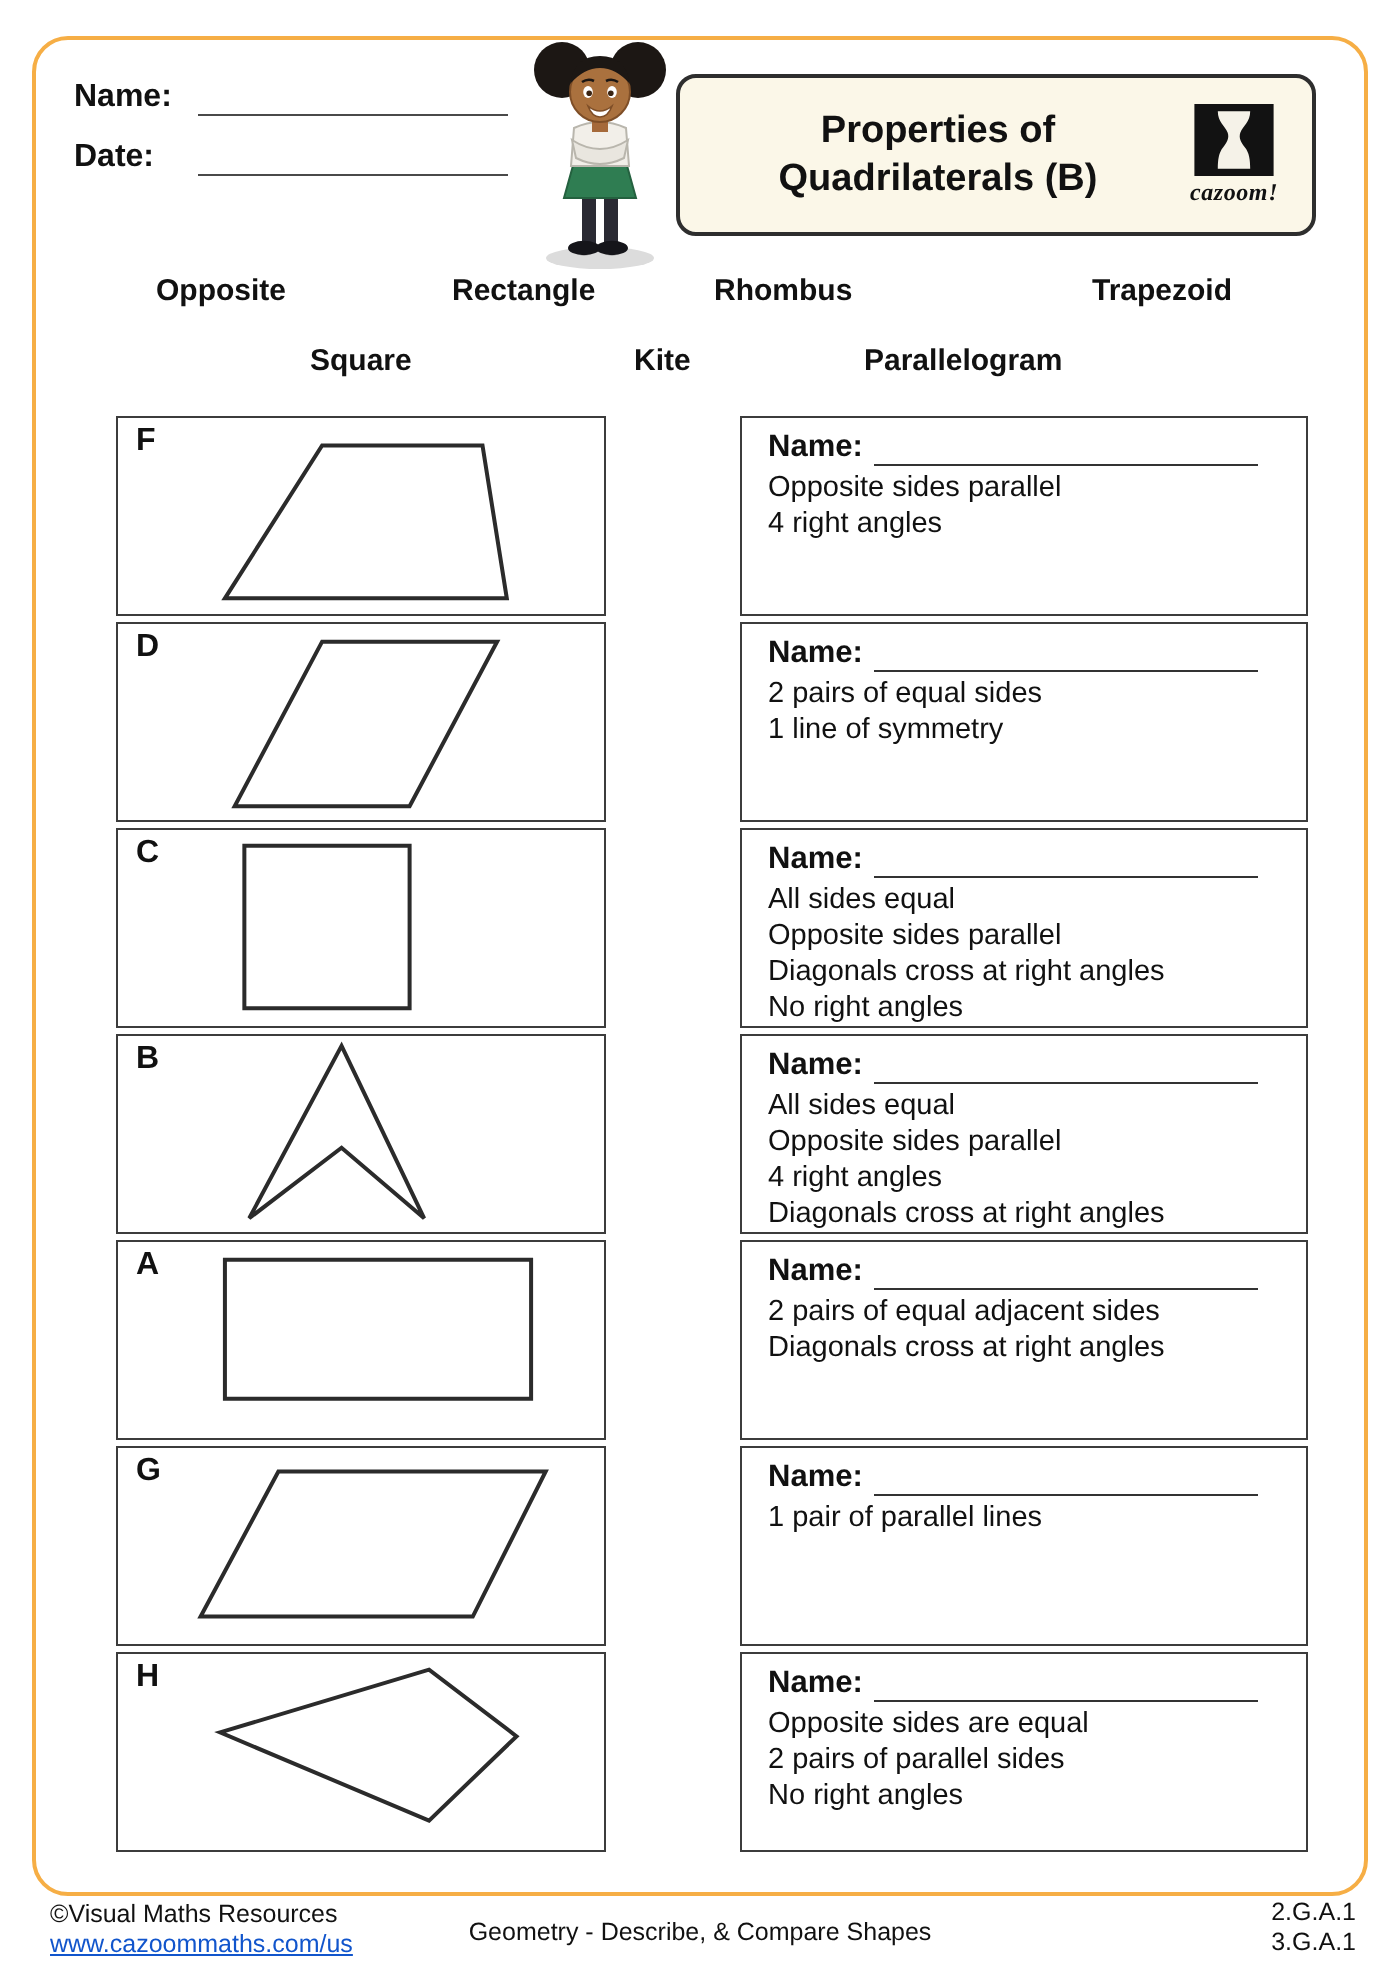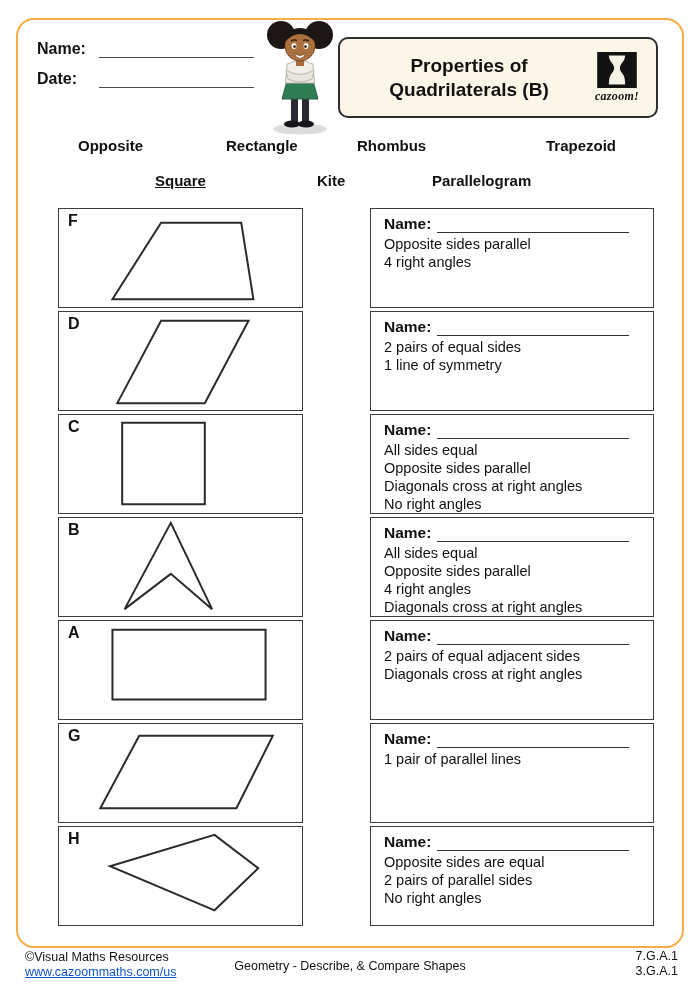--- a/index.html
+++ b/index.html
@@ -104,21 +104,21 @@
       <path d="M13 4 H31 C31 10 27 12 25.5 16 C24.5 19 26 21.5 28 24 C30.5 27 31 31 31 36 H13 C13 31 13.5 27 16 24 C18 21.5 19.5 19 18.5 16 C17 12 13 10 13 4 Z" fill="#f5f2e8"></path>
     </svg>
     <span class="brand">cazoom!</span>
   </div>
 </div>
 
 <span class="wb" style="left:78px;  top:137px;">Opposite</span>
 <span class="wb" style="left:226px; top:137px;">Rectangle</span>
 <span class="wb" style="left:357px; top:137px;">Rhombus</span>
 <span class="wb" style="left:546px; top:137px;">Trapezoid</span>
-<span class="wb" style="left:155px; top:172px;text-decoration:underline;">Square</span>
+<span class="wb" style="left:155px; top:172px;">Square</span>
 <span class="wb" style="left:317px; top:172px;">Kite</span>
 <span class="wb" style="left:432px; top:172px;">Parallelogram</span>
 
 <div class="shape-column">
     <div class="cell shape-cell">
       <span class="letter">F</span>
       <svg class="shape" viewBox="0 0 100 100" preserveAspectRatio="none">
         <polygon points="42,14 75,14 80,92 22,92" fill="none" stroke="#2B2B2B" stroke-width="2" vector-effect="non-scaling-stroke" stroke-linejoin="miter"></polygon>
       </svg>
     </div>
@@ -221,15 +221,15 @@
       <div class="prop">No right angles</div>
     </div>
   </div>
 
 <div class="footer-left">
   <div>©Visual Maths Resources</div>
   <div><span class="footer-link">www.cazoommaths.com/us</span></div>
 </div>
 <div class="footer-center">Geometry - Describe, &amp; Compare Shapes</div>
 <div class="footer-right">
-  <div>7.G.A.1</div>
+  <div>2.G.A.1</div>
   <div>3.G.A.1</div>
 </div>
 
 </body></html>

